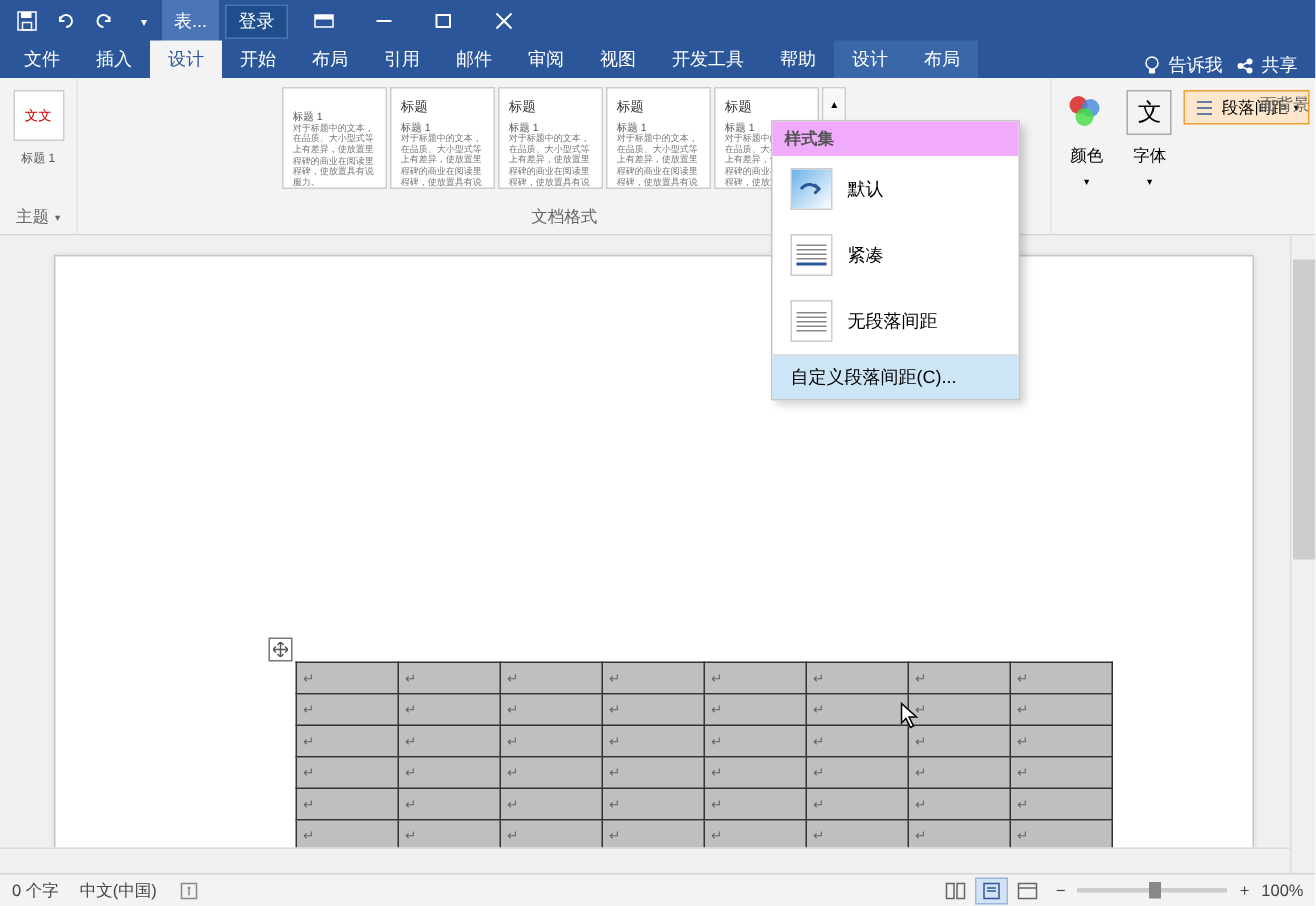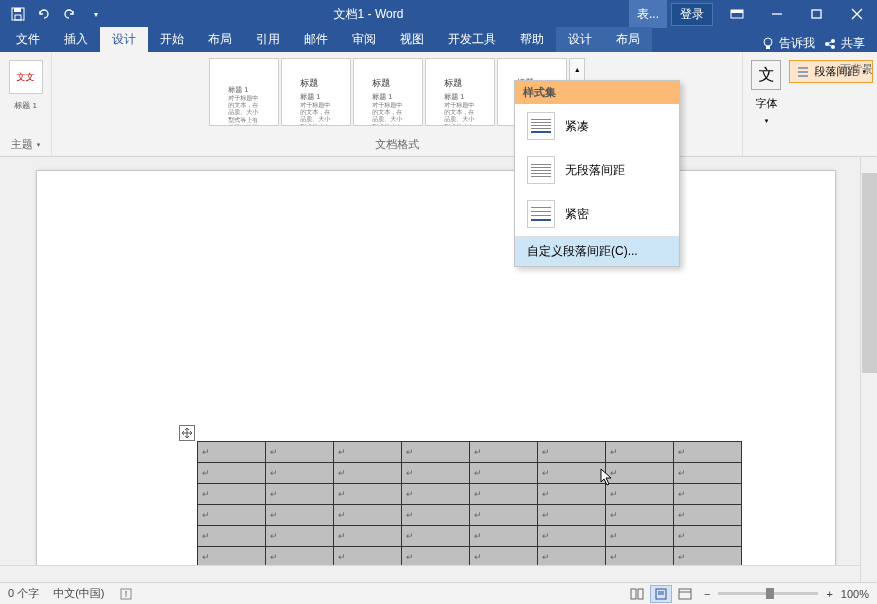--- a/index.html
+++ b/index.html
@@ -21,32 +21,32 @@
 .tabs-right { margin-left: auto; display: flex; align-items: center; padding-right: 12px; gap: 8px; text-align: right; }
 .tell-me { display: flex; align-items: center; gap: 4px; }
 
 .ribbon { height: 105px; background: #f3f3f3; border-bottom: 1px solid #d4d4d4; display: flex; position: relative; }
 .ribbon-group { display: flex; flex-direction: column; align-items: center; padding: 2px 4px; border-right: 1px solid #e1e1e1; }
 .ribbon-group-body { flex: 1; display: flex; align-items: flex-start; gap: 4px; padding-top: 4px; }
 .ribbon-group-label { font-size: 11px; color: #666; padding: 2px 0; display: flex; align-items: center; gap: 4px; }
 .large-btn { display: flex; flex-direction: column; align-items: center; padding: 2px 4px; cursor: pointer; font-size: 11px; gap: 6px; }
 .theme-icon { width: 34px; height: 34px; border: 1px solid #ccc; background: #fff; display: flex; align-items: center; justify-content: center; font-size: 9px; color: #c00; }
 .style-gallery { display: flex; gap: 2px; }
-.style-item { width: 70px; height: 68px; border: 1px solid #ccc; background: #fff; padding: 18px; font-size: 8px; overflow: hidden; cursor: pointer; }
+.style-item { width: 70px; height: 68px; border: 1px solid #ccc; background: #fff; padding: 6px; font-size: 8px; overflow: hidden; cursor: pointer; }
 .style-title { font-size: 9px; color: #333; margin-bottom: 2px; }
 .style-sub { font-size: 7px; color: #555; }
 .style-body { font-size: 6px; color: #777; line-height: 1.2; }
 .gallery-more { width: 16px; display: flex; flex-direction: column; border: 1px solid #ccc; }
 .gallery-more-btn { flex: 1; display: flex; align-items: center; justify-content: center; font-size: 8px; cursor: pointer; background: #f8f8f8; border-bottom: 1px solid #ccc; }
 .gallery-more-btn:last-child { border: none; }
 
 .spacing-btn { display: flex; align-items: center; gap: 4px; padding: 3px 6px; border: 1px solid #f0a030; background: #fde6cc; cursor: pointer; font-size: 11px; }
 
 .dropdown { position: absolute; top: 28px; left: 514px; width: 166px; background: #fff; border: 1px solid #c6c6c6; box-shadow: 3px 3px 6px rgba(0,0,0,0.2); z-index: 100; font-size: 12px; }
-.dd-header { padding: 4px 8px; background: #fdba74; font-weight: bold; color: #555; font-size: 11px; }
+.dd-header { padding: 4px 8px; background: #f0abfc; font-weight: bold; color: #555; font-size: 11px; }
 .dd-item { display: flex; align-items: center; gap: 10px; padding: 8px 12px; cursor: pointer; }
 .dd-icon { width: 28px; height: 28px; border: 1px solid #ccc; background: #fff; display: flex; flex-direction: column; padding: 3px; gap: 2px; justify-content: center; }
 .dd-line { height: 1px; background: #888; }
 .dd-custom { padding: 6px 12px; cursor: pointer; border-top: 1px solid #e0e0e0; }
 .dd-custom.hover { background: #cde6f7; }
 
 .bg-right { position: absolute; right: 0; top: 0; display: flex; padding: 4px; gap: 4px; }
 
 .doc-area { position: absolute; top: 157px; left: 0; right: 0; bottom: 22px; background: #f0f0f0; overflow: hidden; }
 .doc-scroll { position: absolute; right: 0; top: 0; bottom: 0; width: 17px; background: #f0f0f0; border-left: 1px solid #dadada; }
@@ -87,21 +87,20 @@
         </svg>
     </div>
     <div class="qat-btn">
       <svg width="14" height="14" viewBox="0 0 14 14">
           <path d="M10 7 A4 4 0 1 0 6 11" fill="none" stroke="#fff" stroke-width="1.3"></path>
           <path d="M10 4 L10 7 L7 7" fill="none" stroke="#fff" stroke-width="1.3"></path>
         </svg>
     </div>
     <div class="qat-btn" style="font-size:8px;color:#fff">▾</div>
   </div>
-  <div class="title-center">文档1 - Word</div>
   <div class="title-right">
     <div class="tab-context">表...</div>
     <div class="login-box">登录</div>
     <div class="win-btn">
       <svg width="14" height="12">
           <rect x="1" y="2" width="12" height="8" fill="none" stroke="#fff"></rect>
           <rect x="1" y="2" width="12" height="3" fill="#fff"></rect>
         </svg>
     </div>
     <div class="win-btn">
@@ -208,20 +207,29 @@
           <div class="gallery-more-btn">▾</div>
         </div>
       </div>
     </div>
     <div class="ribbon-group-label">文档格式</div>
   </div>
 
   <div class="ribbon-group" style="border:none">
     <div class="ribbon-group-body">
       <div class="large-btn">
+        <svg width="30" height="30">
+            <circle cx="10" cy="10" r="6" fill="#d44"></circle>
+            <circle cx="18" cy="12" r="6" fill="#48d" opacity="0.8"></circle>
+            <circle cx="14" cy="18" r="6" fill="#4d4" opacity="0.8"></circle>
+          </svg>
+        <span>颜色</span>
+        <span style="font-size:7px">▾</span>
+      </div>
+      <div class="large-btn">
         <div style="width:30px;height:30px;border:1px solid #aaa;display:flex;align-items:center;justify-content:center;font-size:16px">文</div>
         <span>字体</span>
         <span style="font-size:7px">▾</span>
       </div>
       <div style="display:flex;flex-direction:column;gap:2px;padding-top:2px">
         <div class="spacing-btn">
           <svg width="14" height="14">
               <line x1="2" y1="3" x2="12" y2="3" stroke="#2b579a"></line>
               <line x1="2" y1="7" x2="12" y2="7" stroke="#2b579a"></line>
               <line x1="2" y1="11" x2="12" y2="11" stroke="#2b579a"></line>
@@ -235,47 +243,47 @@
 
   <div class="bg-right">
     <div style="display:flex;flex-direction:column;align-items:center">
       <div class="ribbon-group-label" style="margin-top:4px">面背景</div>
     </div>
   </div>
 
   <div class="dropdown">
     <div class="dd-header">样式集</div>
     <div class="dd-item">
-      <div class="dd-icon">
-          <div class="dd-line"></div>
-          <div class="dd-line"></div>
-          <div class="dd-line"></div>
-          <div class="dd-line"></div>
-          <div class="dd-line" style="background:#2b579a;height:2px"></div>
-        </div>
-      <span>紧凑</span>
+      <div class="dd-icon" style="background:linear-gradient(135deg,#6bb3e8,#fff)">
+        <svg width="20" height="18" viewBox="0 0 20 18">
+            <path d="M3 9 Q 8 3 15 9" fill="none" stroke="#2b579a" stroke-width="2"></path>
+            <path d="M12 6 L15 9 L12 12" fill="none" stroke="#2b579a" stroke-width="2"></path>
+          </svg>
+      </div>
+      <span>默认</span>
     </div>
     <div class="dd-item">
       <div class="dd-icon">
           <div class="dd-line"></div>
           <div class="dd-line"></div>
           <div class="dd-line"></div>
           <div class="dd-line"></div>
+          <div class="dd-line" style="background:#2b579a;height:2px"></div>
+        </div>
+      <span>紧凑</span>
+    </div>
+    <div class="dd-item">
+      <div class="dd-icon">
+          <div class="dd-line"></div>
+          <div class="dd-line"></div>
+          <div class="dd-line"></div>
+          <div class="dd-line"></div>
           <div class="dd-line"></div>
         </div>
       <span>无段落间距</span>
-    </div>
-    <div class="dd-item">
-      <div class="dd-icon" style="gap:3px">
-          <div class="dd-line"></div>
-          <div class="dd-line"></div>
-          <div class="dd-line"></div>
-          <div class="dd-line" style="background:#2b579a;height:2px"></div>
-        </div>
-      <span>紧密</span>
     </div>
     <div class="dd-custom hover">
       <span>自定义段落间距(C)...</span>
     </div>
   </div>
 </div>
 
 <div class="doc-area">
   <div class="page">
     <div class="move-handle">

